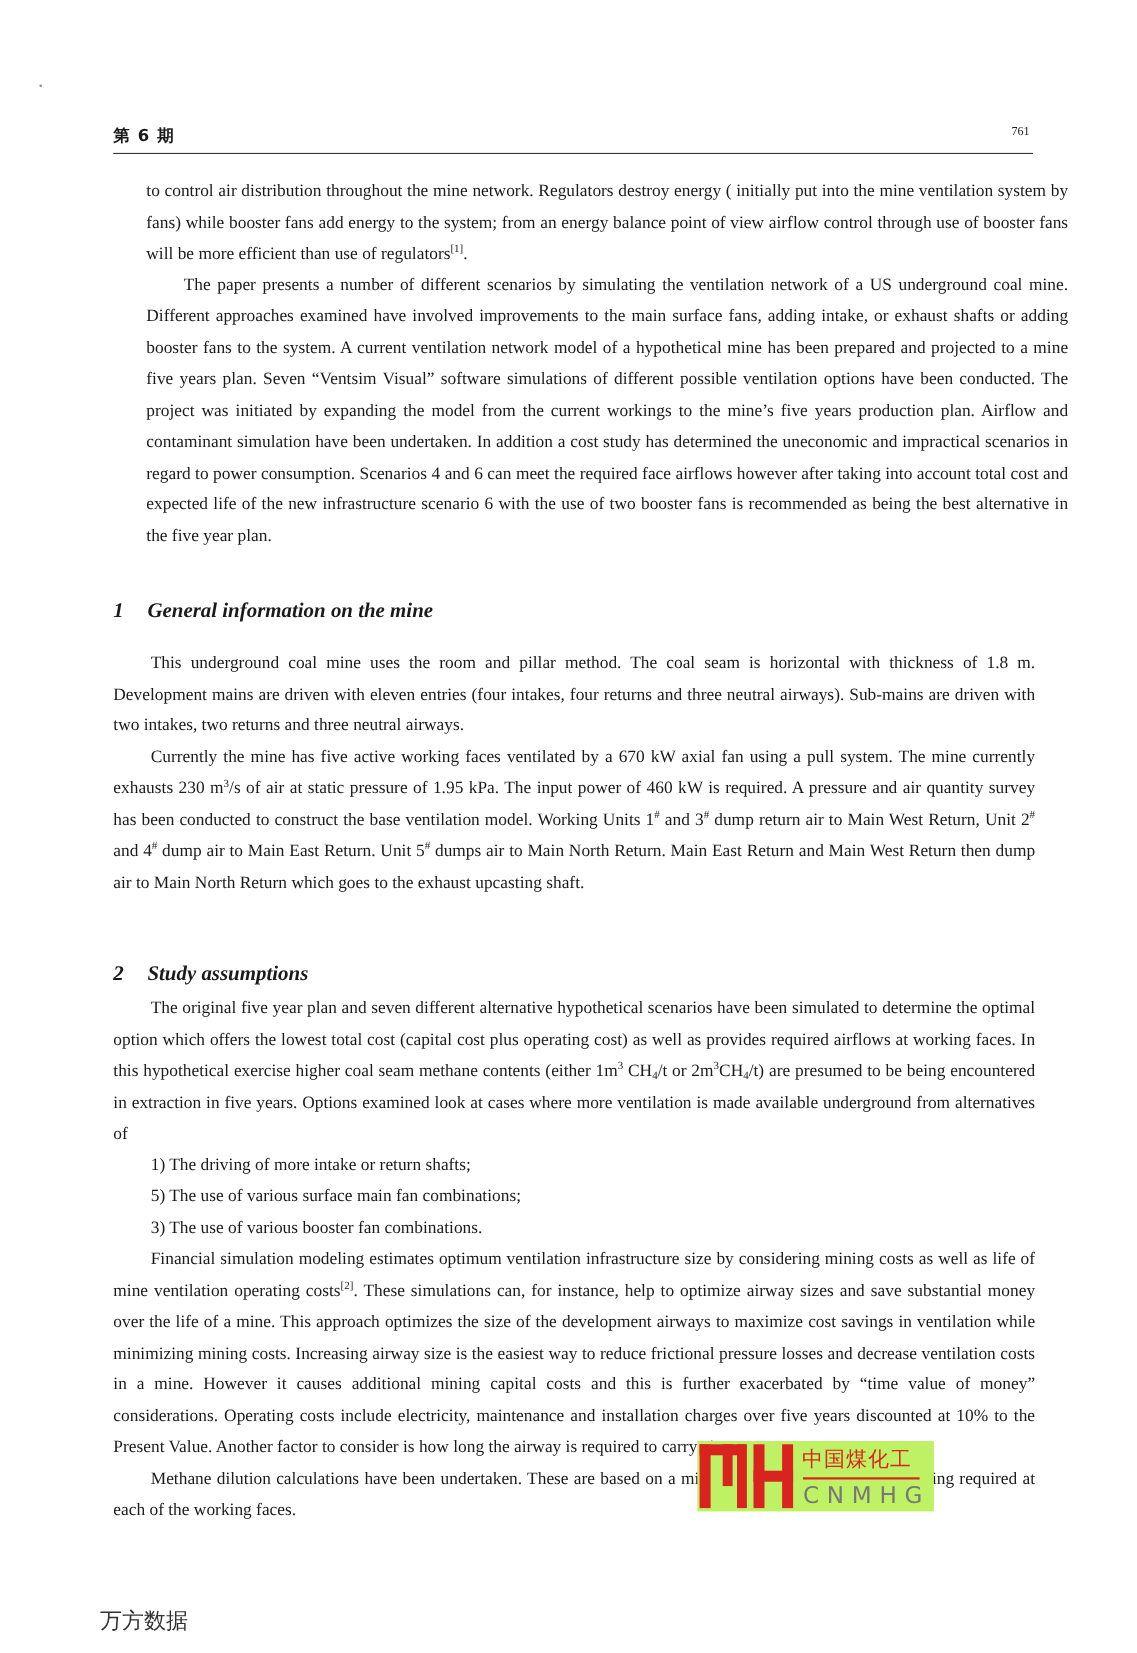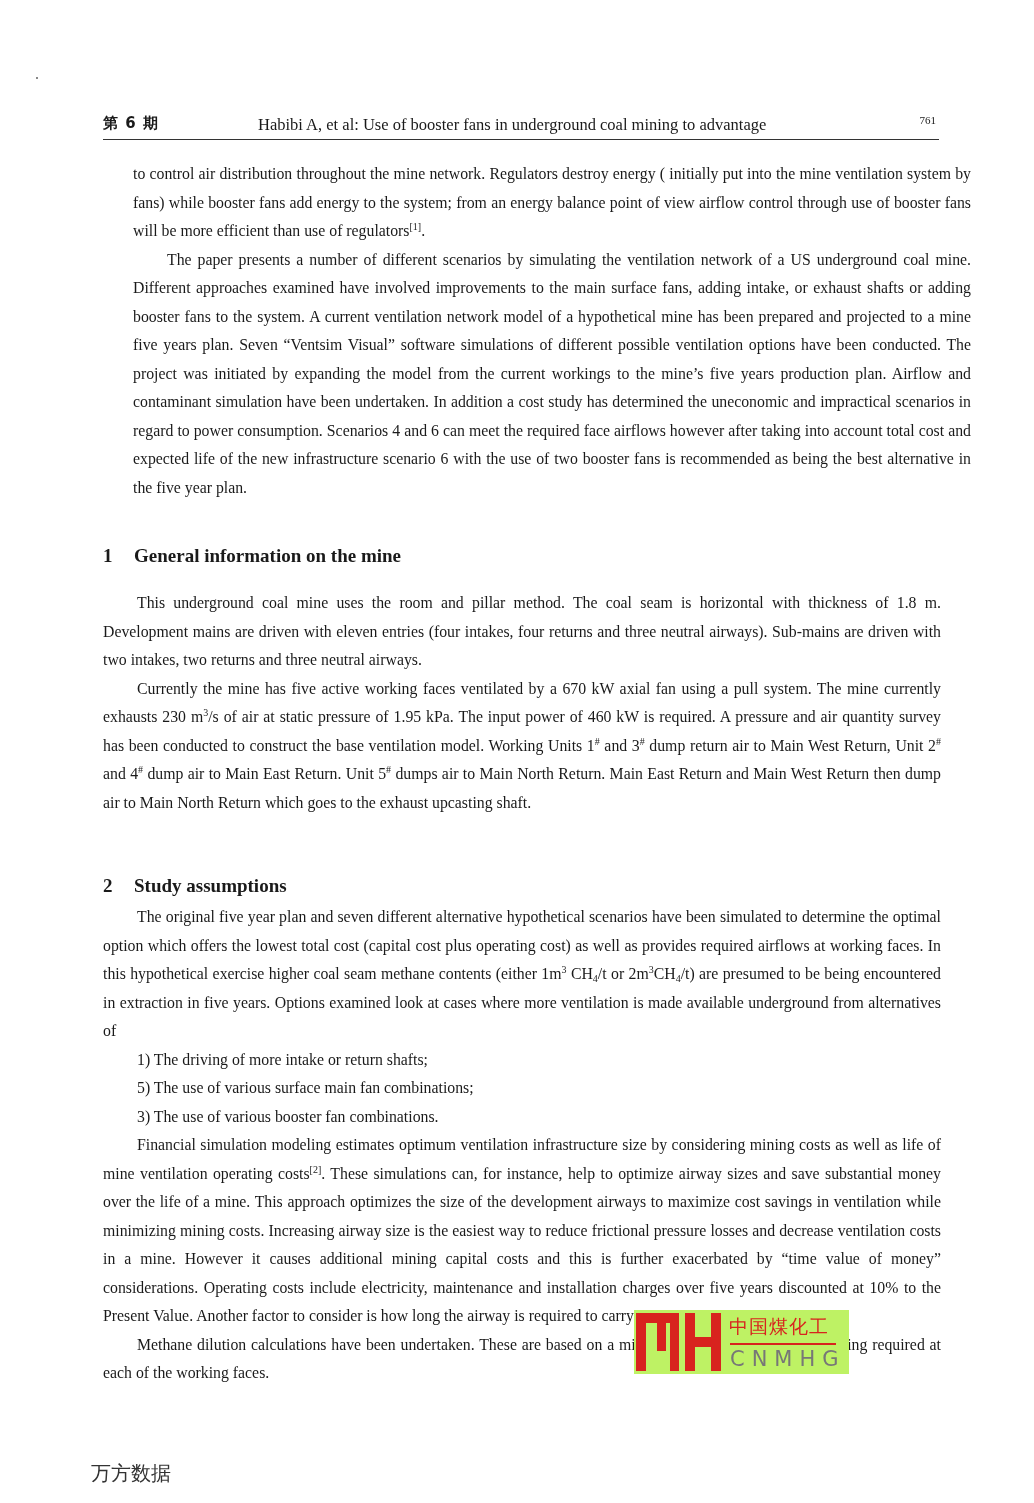--- a/index.html
+++ b/index.html
@@ -88,20 +88,21 @@
     .text-block p.list-item {
       padding-left: 34px;
       text-align: left;
     }
     .heading {
       position: absolute;
       left: 103px;
       font-weight: bold;
       font-size: 19px;
       white-space: nowrap;
+      font-style: italic;
     }
     .heading .num {
       display: inline-block;
       width: 31px;
     }
     sup.ref {
       font-size: 10px;
       vertical-align: 6px;
       line-height: 0;
     }
@@ -163,21 +164,20 @@
   </style>
 </head>
 <body>
 
 <div class="page">
 
   <div class="stray-dot"></div>
 
   <div class="running-header">
     <span class="issue">第 6 期</span>
-    <span class="title">Habibi A, et al: Use of booster fans in underground coal mining to advantage</span>
     <span class="pageno">761</span>
   </div>
   <div class="header-rule"></div>
 
   <div class="text-block" style="top:160px;margin-left:30px;">
     <p><span>to control air distribution throughout the mine network. Regulators destroy energy ( initially put into the mine ventilation system by fans) while booster fans add energy to the system; from an energy balance point of view airflow control through use of booster fans will be more efficient than use of regulators</span><sup class="ref">[1]</sup><span>.</span></p>
     <p class="indent">The paper presents a number of different scenarios by simulating the ventilation network of a US underground coal mine. Different approaches examined have involved improvements to the main surface fans, adding intake, or exhaust shafts or adding booster fans to the system. A current ventilation network model of a hypothetical mine has been prepared and projected to a mine five years plan. Seven “Ventsim Visual” software simulations of different possible ventilation options have been conducted. The project was initiated by expanding the model from the current workings to the mine’s five years production plan. Airflow and contaminant simulation have been undertaken. In addition a cost study has determined the uneconomic and impractical scenarios in regard to power consumption. Scenarios 4 and 6 can meet the required face airflows however after taking into account total cost and expected life of the new infrastructure scenario 6 with the use of two booster fans is recommended as being the best alternative in the five year plan.</p>
   </div>
 
   <div class="heading" style="top:545px;">

